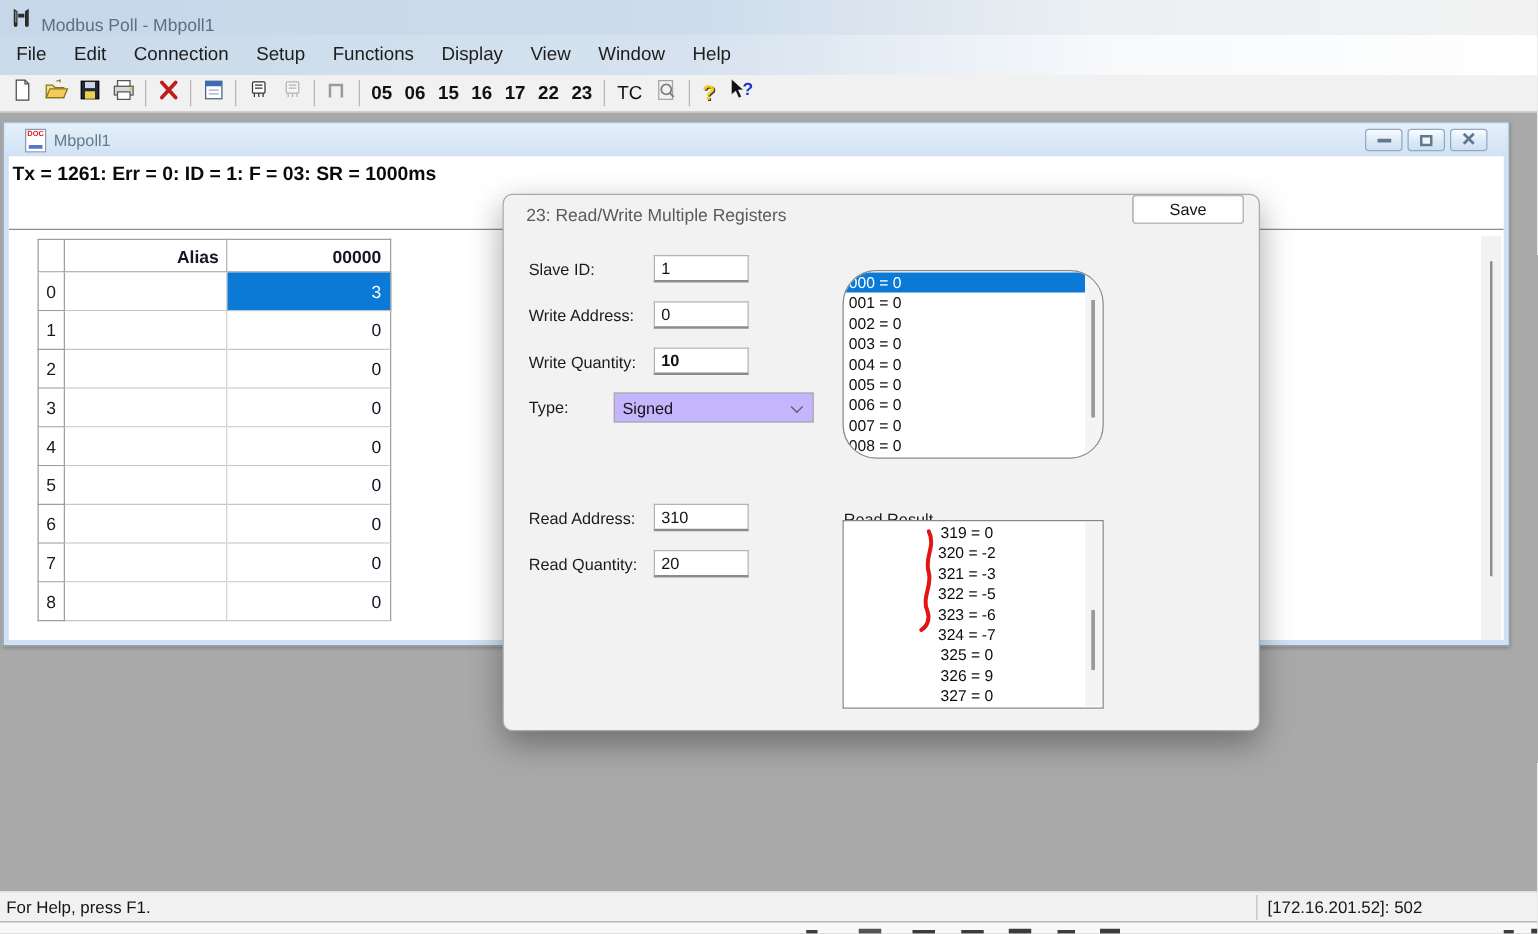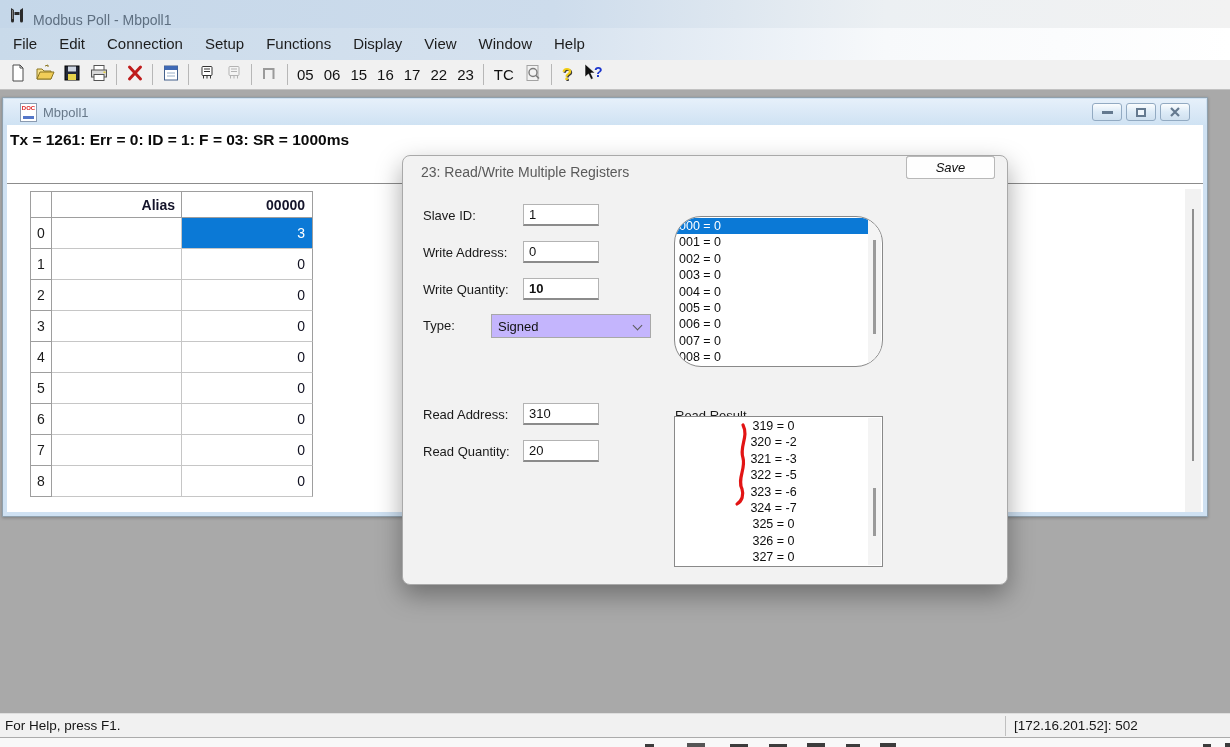--- a/index.html
+++ b/index.html
@@ -17,21 +17,21 @@
   .menubar { position:absolute; left:0; top:28px; width:1230px; height:32px;
     background:linear-gradient(to right,#c9daea 0%,#d6e2ef 45%,#f7f9fb 72%,#ffffff 100%);
     display:flex; align-items:stretch; padding-left:2px; }
   .menu-item { font-size:15px; color:#1d1d1d; padding:0 11px; line-height:32px; cursor:default; }
 
   
   .toolbar { position:absolute; left:0; top:60px; width:1230px; height:30px; background:#f1f1f1;
     border-bottom:1px solid #c2c2c2; display:flex; align-items:center; padding-left:4px; }
   .tb-btn { width:27px; height:25px; display:flex; align-items:center; justify-content:center; }
   .tb-sep { width:1px; height:21px; background:#b7b7b7; margin:0 4px; }
-  .tb-num { font-size:15px; font-weight:normal; color:#111; padding:0 5px; height:25px; line-height:25px; }
+  .tb-num { font-size:15px; font-weight:bold; color:#111; padding:0 5px; height:25px; line-height:25px; }
   .tb-tc { font-size:15px; color:#111; padding:0 6px; height:25px; line-height:25px; }
   .tb-help { font-size:17px; font-weight:bold; color:#f2cd14; text-shadow:1px 1px 0 #3a3a3a; padding:0 6px; }
 
   
   .child-window { position:absolute; left:2px; top:97px; width:1206px; height:420px;
     background:#cfe1f2; border:1px solid #8fa0ad; box-shadow:0 1px 3px rgba(0,0,0,.25); }
   .child-titlebar { position:absolute; left:1px; top:1px; right:1px; height:26px;
     background:linear-gradient(#e6f0fa,#cfe2f3); display:flex; align-items:center; padding:0 16px; }
   .child-title { font-size:13px; color:#68798a; margin-left:6px; flex:1; }
   .doc-icon { width:17px; height:19px; background:#fff; border:1px solid #8a9ab0; position:relative;
@@ -77,21 +77,21 @@
   .combo-chevron { position:absolute; right:9px; top:7px; width:7px; height:7px;
     border-right:1.6px solid #5a5a5a; border-bottom:1.6px solid #5a5a5a; transform:rotate(45deg); }
   .listbox { position:absolute; left:271px; width:209px; background:#fff; border:1px solid #898989; overflow:hidden; }
   .lb-items { position:absolute; left:0; top:1px; right:14px; }
   .lb-item { height:16.4px; line-height:16.4px; font-size:12.5px; color:#0d0d0d; padding-left:4px; white-space:nowrap; }
   .lb-item.selected { background:#0b79d6; color:#fff; }
   .lb-scroll { position:absolute; right:1px; top:1px; bottom:1px; width:13px; background:#f4f4f4; }
   .lb-scroll .thumb { position:absolute; left:5px; width:3px; background:#9a9a9a; }
   .read-result-label { position:absolute; left:272px; top:228px; font-size:13px; color:#1a1a1a;margin-top:24px; }
   .dlg-btn { position:absolute; left:503px; width:89px; height:23px; background:#fefefe;
-    border:1px solid #b8b8b8; border-radius:3px; font-size:13px; color:#111; text-align:center; line-height:21px;font-style:italic; }
+    border:1px solid #b8b8b8; border-radius:3px; font-size:13px; color:#111; text-align:center; line-height:21px; }
   .red-annotation { position:absolute; left:330px; top:266px; z-index:5; }
 
   
   .statusbar { position:absolute; left:0; top:713px; width:1230px; height:24px; background:#f1f1f1;
     border-top:1px solid #dedede; }
   .status-left { position:absolute; left:5px; top:4px; font-size:13.5px; color:#161616; }
   .status-sep { position:absolute; left:1005px; top:2px; height:20px; width:1px; background:#c0c0c0; }
   .status-right { position:absolute; left:1014px; top:4px; font-size:13.5px; color:#161616; }
 
   
@@ -354,21 +354,21 @@
     <div class="listbox" style="top:260px; height:151px;text-align:center;">
       <div class="lb-items">
 
       <div class="lb-item">319 = 0</div>
           <div class="lb-item">320 = -2</div>
           <div class="lb-item">321 = -3</div>
           <div class="lb-item">322 = -5</div>
           <div class="lb-item">323 = -6</div>
           <div class="lb-item">324 = -7</div>
           <div class="lb-item">325 = 0</div>
-          <div class="lb-item">326 = 0</div>
+          <div class="lb-item">326 = 9</div>
           <div class="lb-item">327 = 0</div>
         </div>
       <div class="lb-scroll">
         <div class="thumb" style="top:70px; height:48px;"></div>
       </div>
     </div>
 
     <div class="red-annotation">
       <svg width="22" height="88" viewBox="0 0 22 88">
         <path d="M10 3 C 16 15, 6 24, 10 36 C 13 46, 4 57, 9 67 C 11 73, 9 79, 4 82" fill="none" stroke="#e21414" stroke-width="3.2" stroke-linecap="round"></path>

